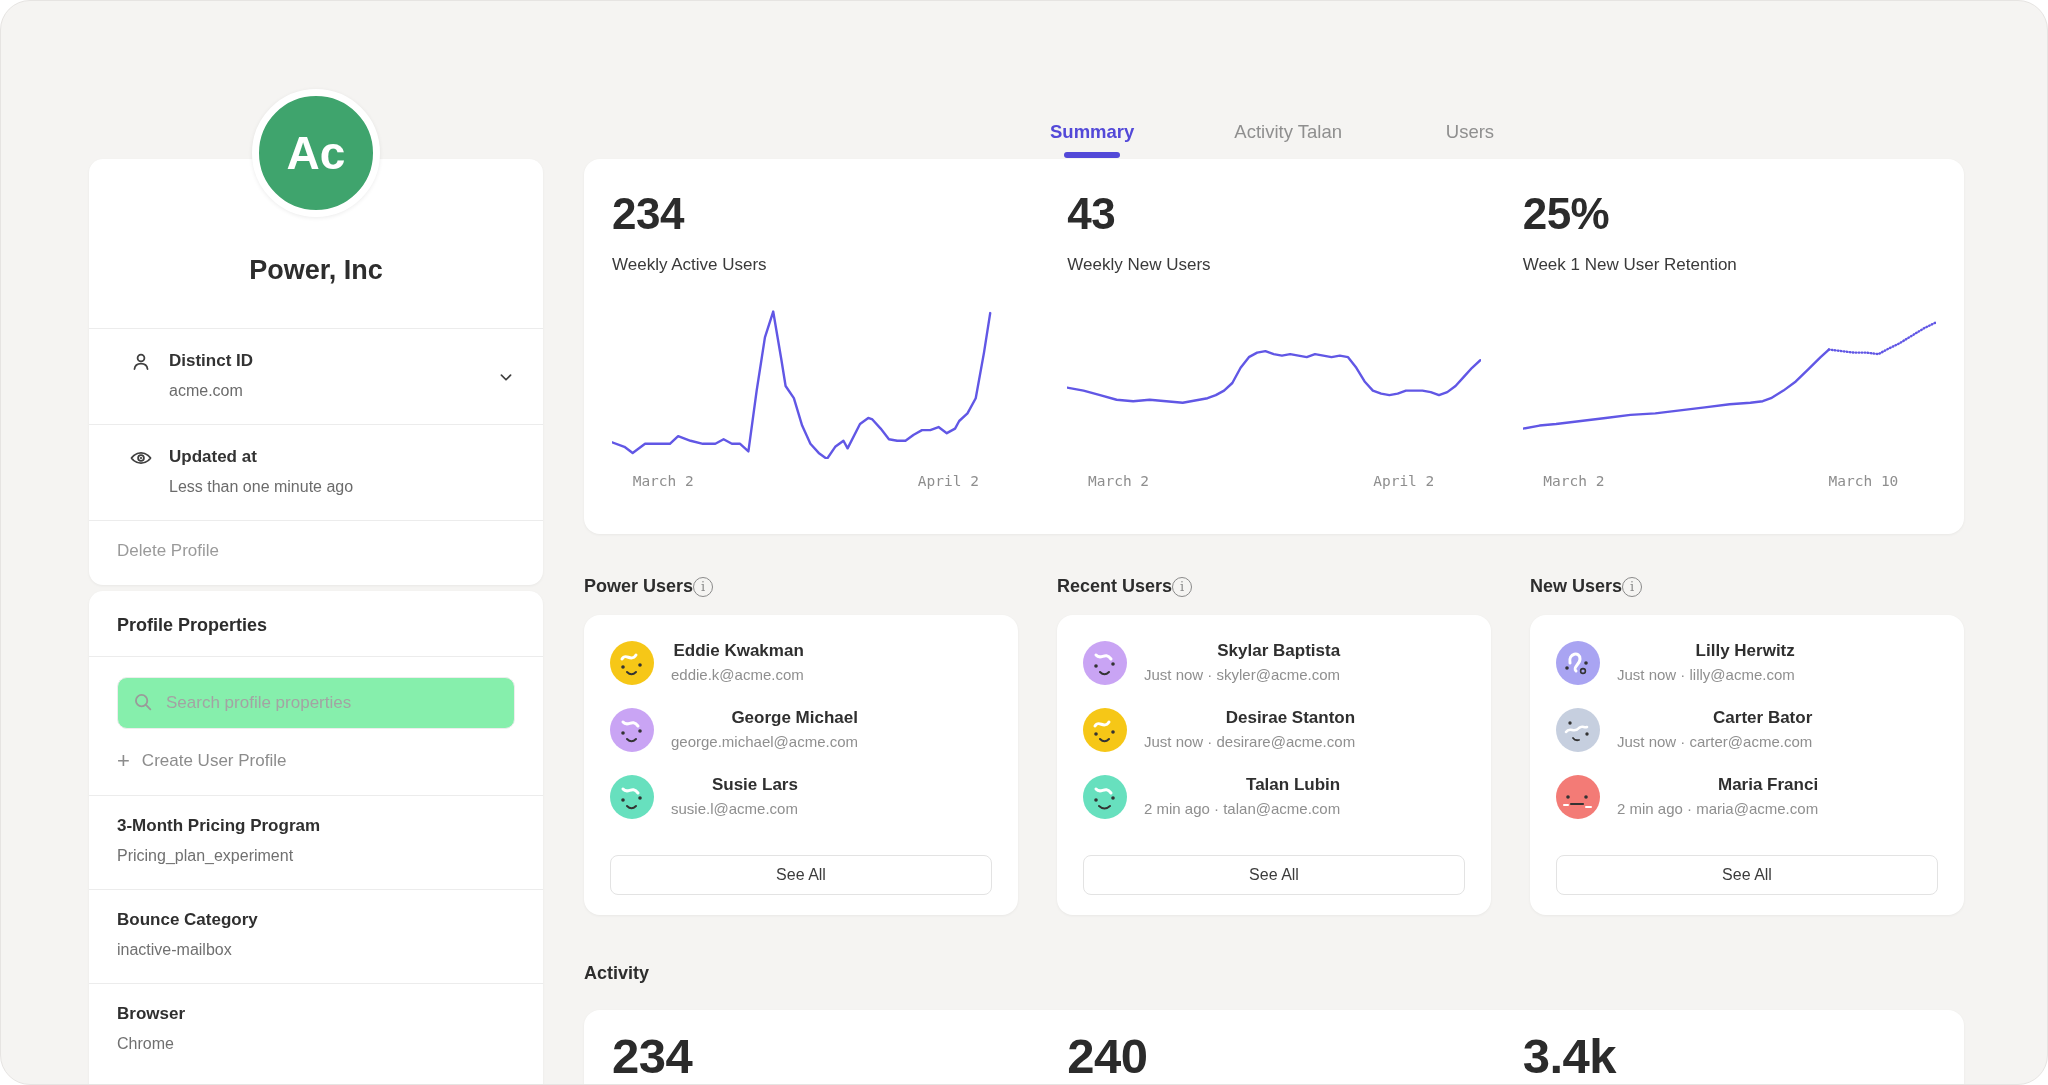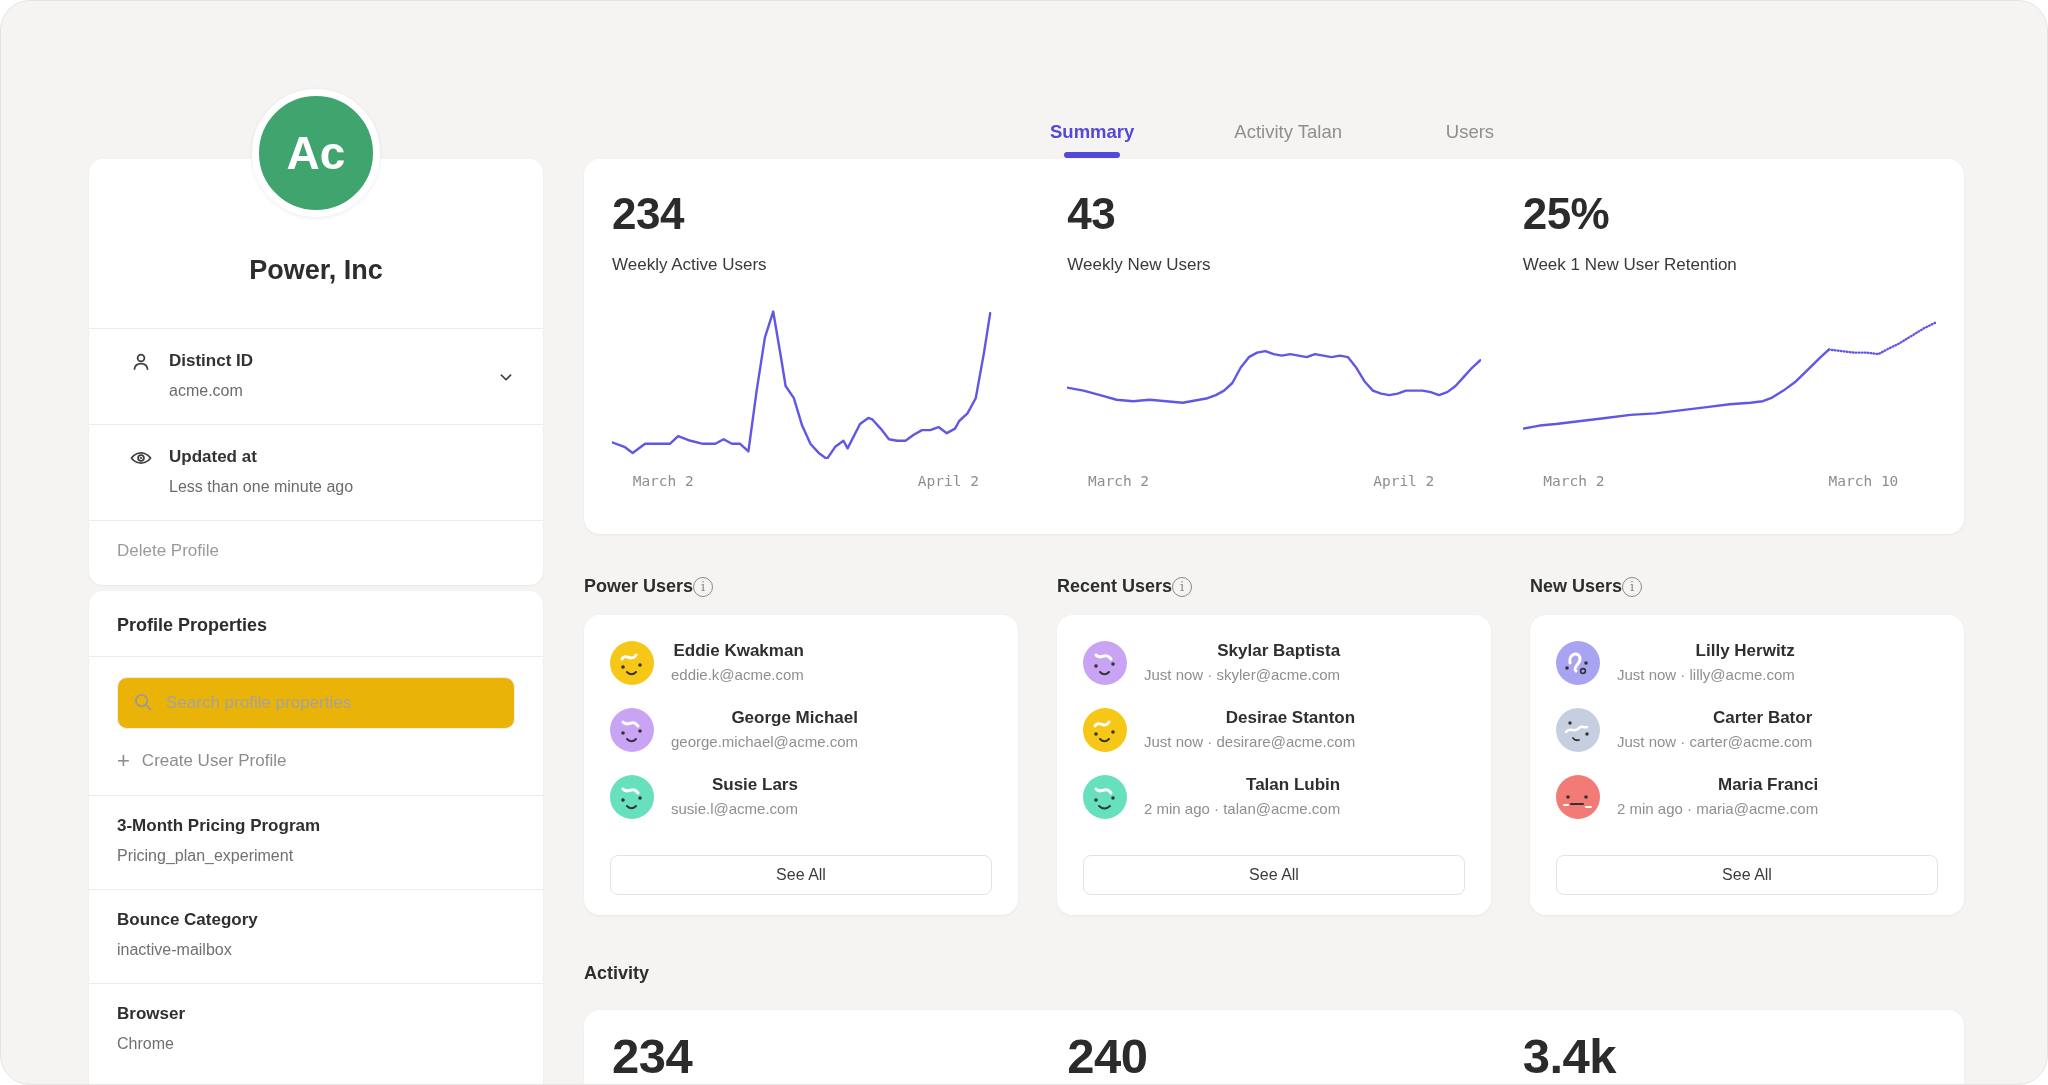--- a/index.html
+++ b/index.html
@@ -26,21 +26,21 @@
   .field-icon { width:24px; height:24px; margin-right:16px; flex:0 0 auto; margin-top:-1px; }
   .field-label { font-size:17px; font-weight:bold; color:#333; }
   .field-value { font-size:16px; color:#6b6b6b; margin-top:11px; }
   .chevron-down { position:absolute; right:26px; top:50%; transform:translateY(-50%); width:22px; height:22px; cursor:pointer; }
   .delete-row { display:block; width:100%; text-align:left; background:none; border:none; padding:20px 28px 24px; font-size:17px; color:#9a9a9a; cursor:pointer; font-family:inherit; }
 
   .props-card { position:absolute; left:0; top:590px; width:454px; height:560px; }
   .props-title { padding:24px 28px 20px; font-size:18px; font-weight:bold; color:#2d2d2d; }
   .search-wrap { margin:20px 28px 0; position:relative; }
   .search-input {
-    width:100%; height:52px; background:#eab308; border:1px solid #ededed; border-radius:10px;
+    width:100%; height:52px; background:#86efac; border:1px solid #ededed; border-radius:10px;
     padding:0 16px 0 48px; font-size:17px; color:#3c3c3c; font-family:inherit; outline:none;
   }
   .search-input::placeholder { color:#a3a3a3; }
   .search-icon { position:absolute; left:15px; top:14px; width:22px; height:22px; }
   .create-row { display:flex; align-items:center; gap:12px; background:none; border:none; padding:22px 28px 24px; font-size:17px; color:#8c8c8c; cursor:pointer; font-family:inherit; }
   .plus-glyph { font-size:22px; line-height:18px; color:#8c8c8c; }
   .prop-row { padding:20px 28px 24px; cursor:pointer; }
   .prop-name { font-size:17px; font-weight:bold; color:#2f2f2f; }
   .prop-value { font-size:16px; color:#707070; margin-top:11px; }
 

